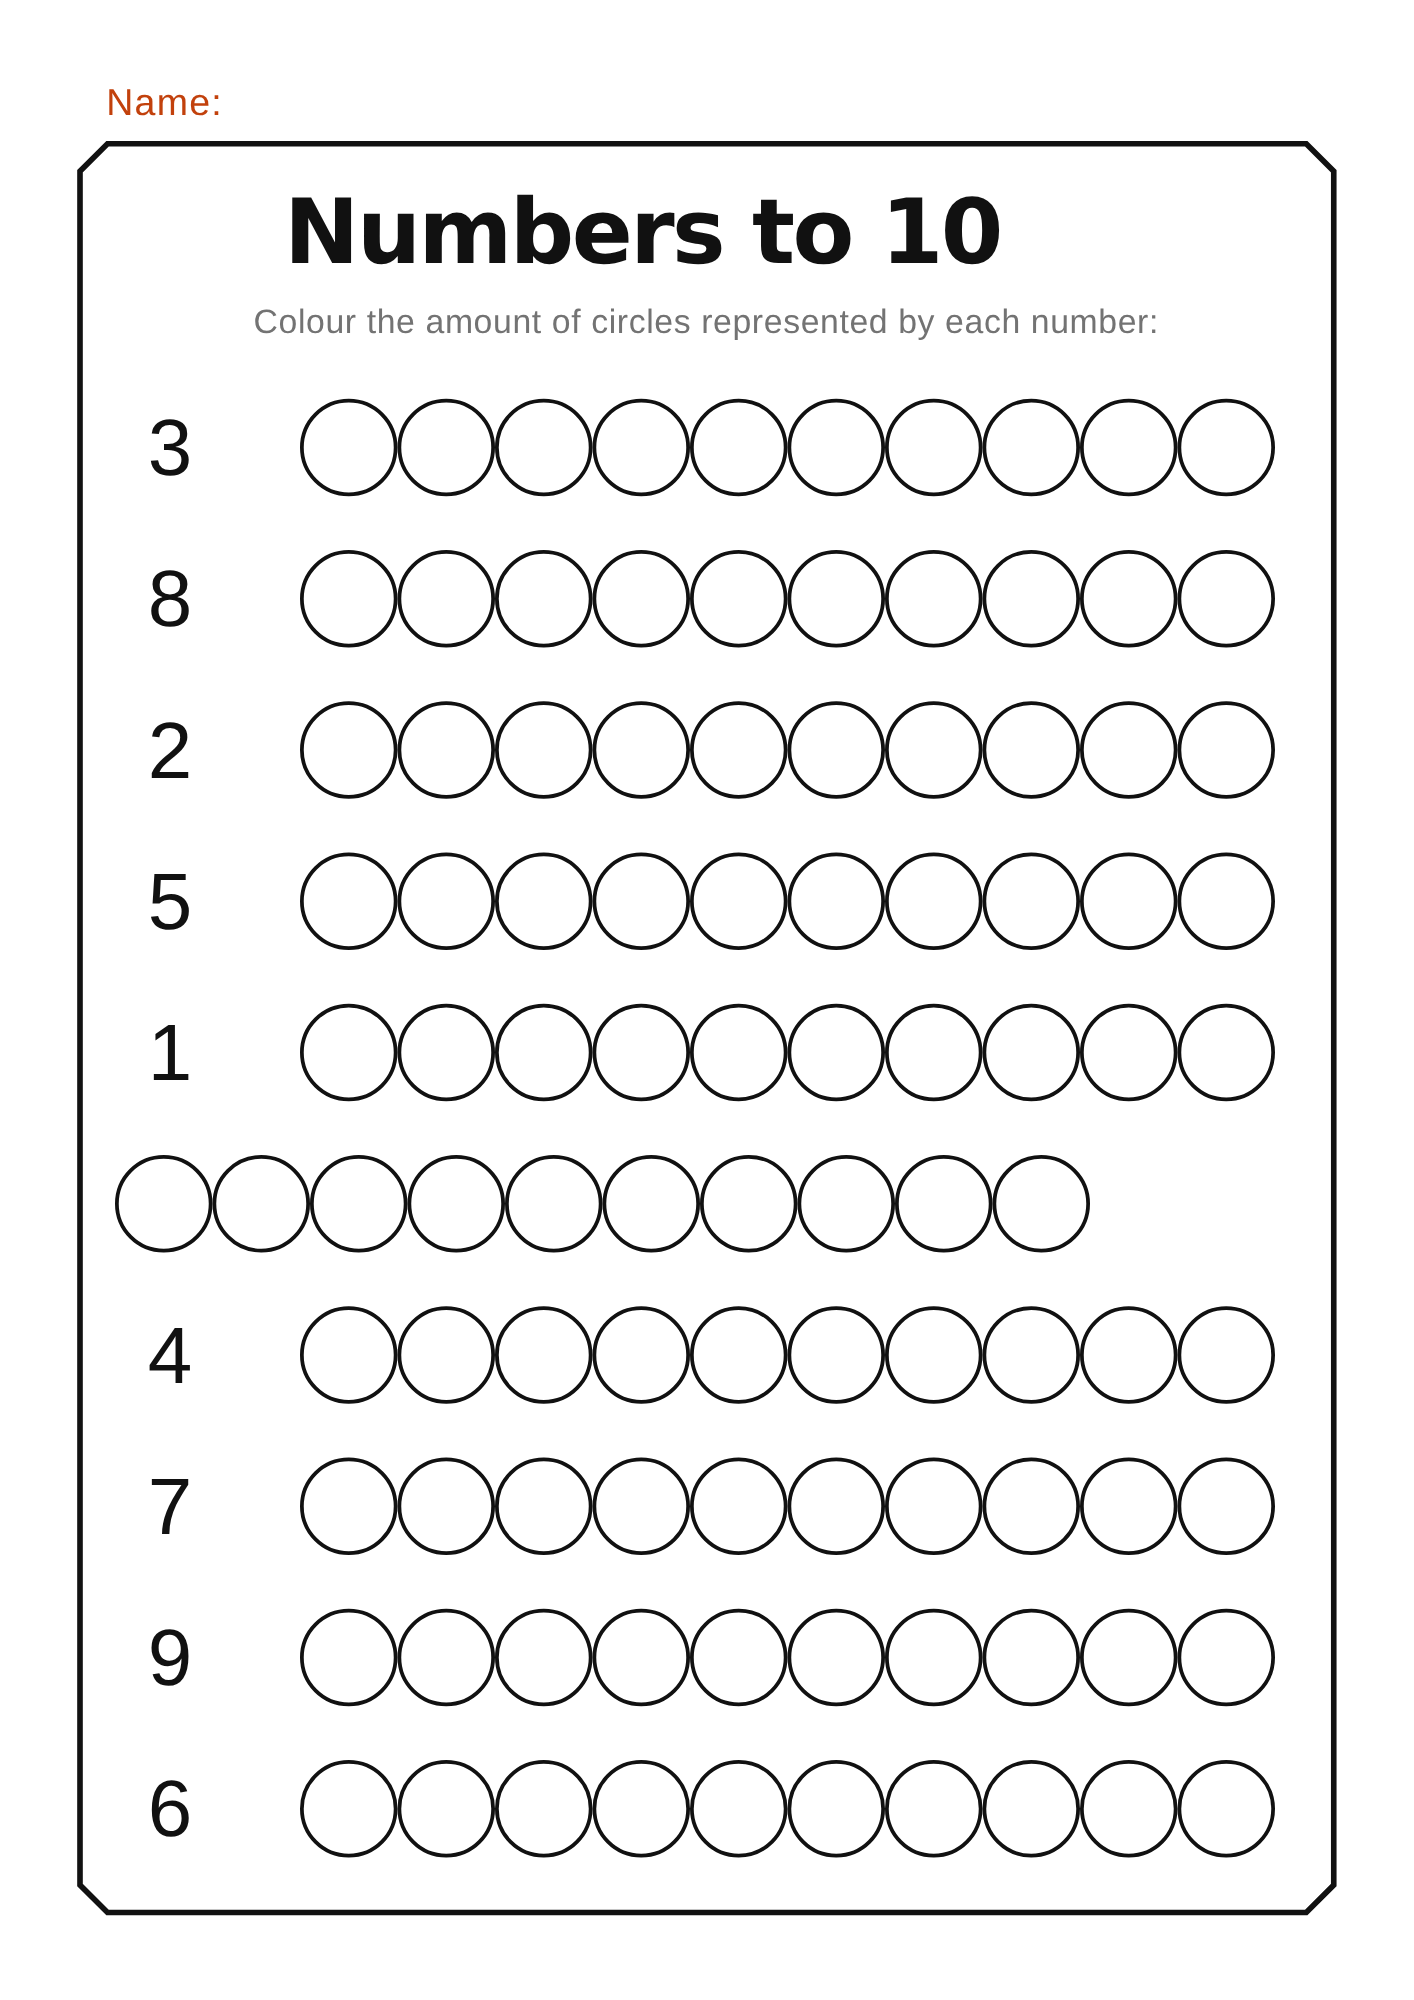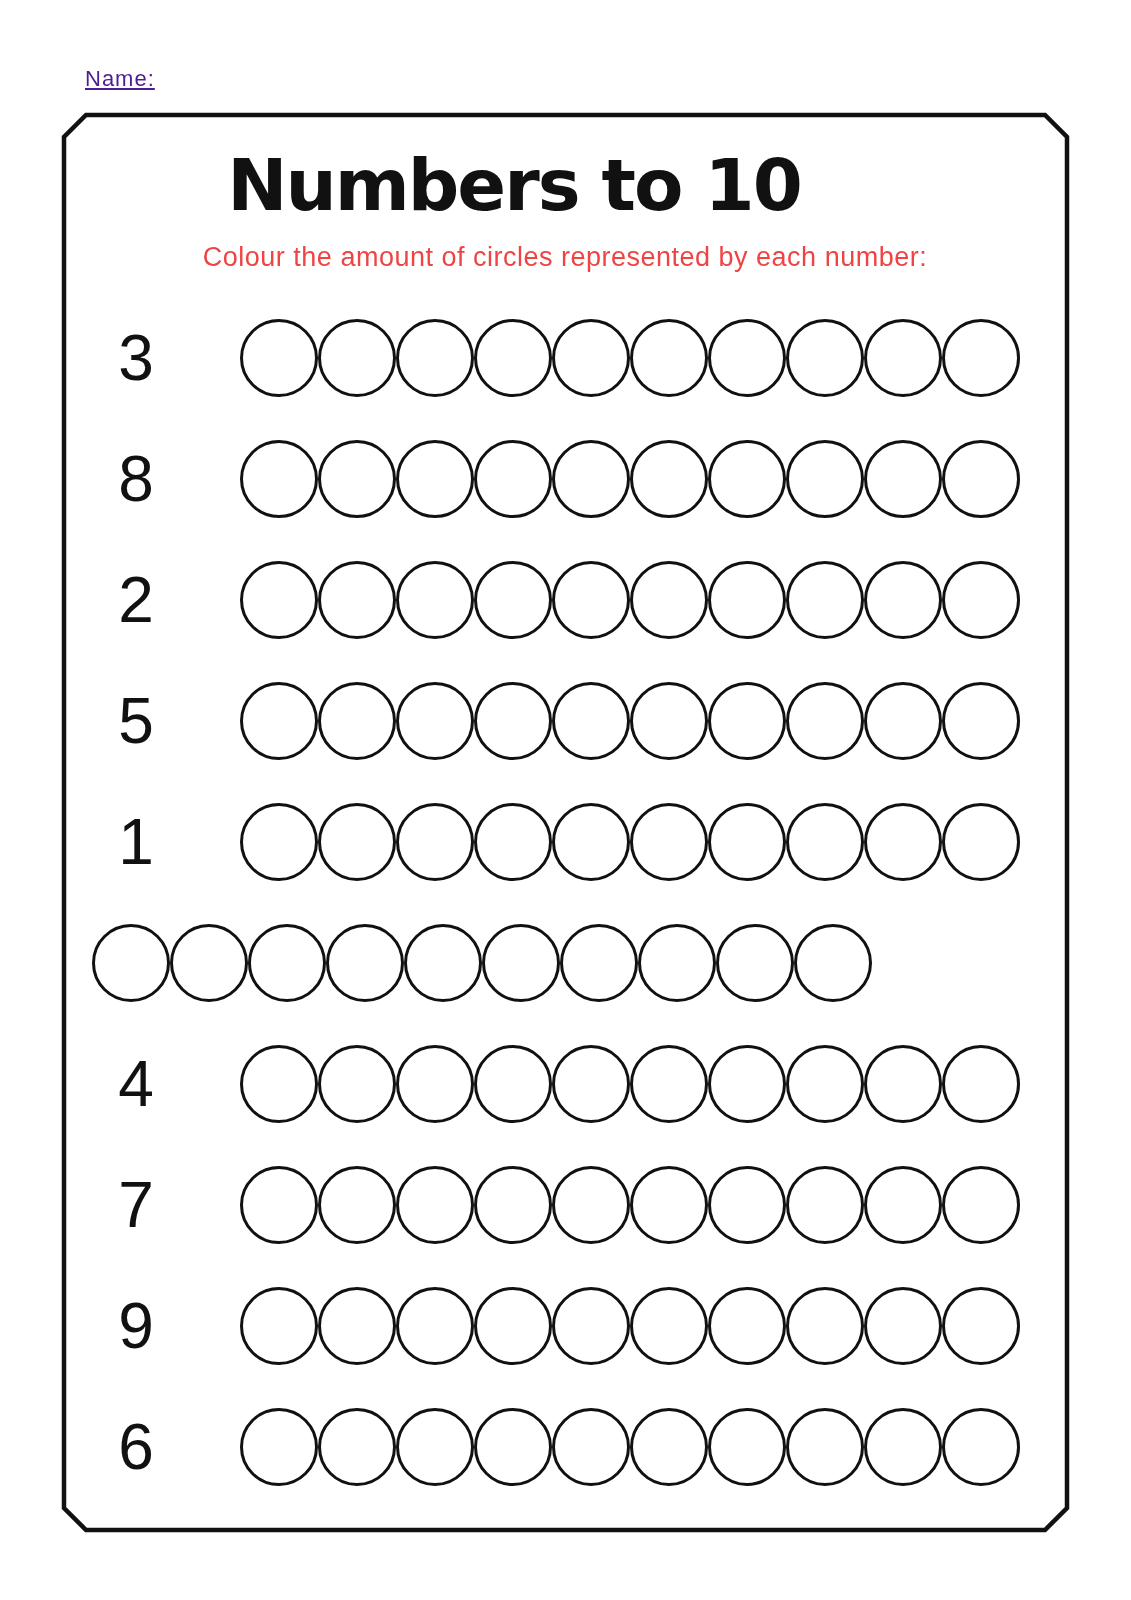--- a/index.html
+++ b/index.html
@@ -13,24 +13,23 @@
     height: 1600px;
     background: #ffffff;
     font-family: "Liberation Sans", sans-serif;
     color: #111111;
     overflow: hidden;
   }
   .name-label {
     position: absolute;
     left: 85px;
     top: 66px;
-    font-size: 22px;
+    font-size: 30px;
     letter-spacing: 1px;
-    color: #4c1d95;
-    text-decoration: underline;
+    color: #c2410c;
   }
   .name-input {
     position: absolute;
     left: 180px;
     top: 60px;
     width: 520px;
     height: 42px;
     border: none;
     outline: none;
     background: transparent;
@@ -62,21 +61,21 @@
   }
   .instructions {
     position: absolute;
     left: 62px;
     top: 242px;
     width: 1006px;
     margin: 0;
     text-align: center;
     font-size: 27px;
     letter-spacing: 0.5px;
-    color: #ef4444;
+    color: #737373;
   }
   .rows {
     position: absolute;
     left: 62px;
     top: 297px;
     width: 1006px;
   }
   .row {
     height: 121px;
     display: flex;

